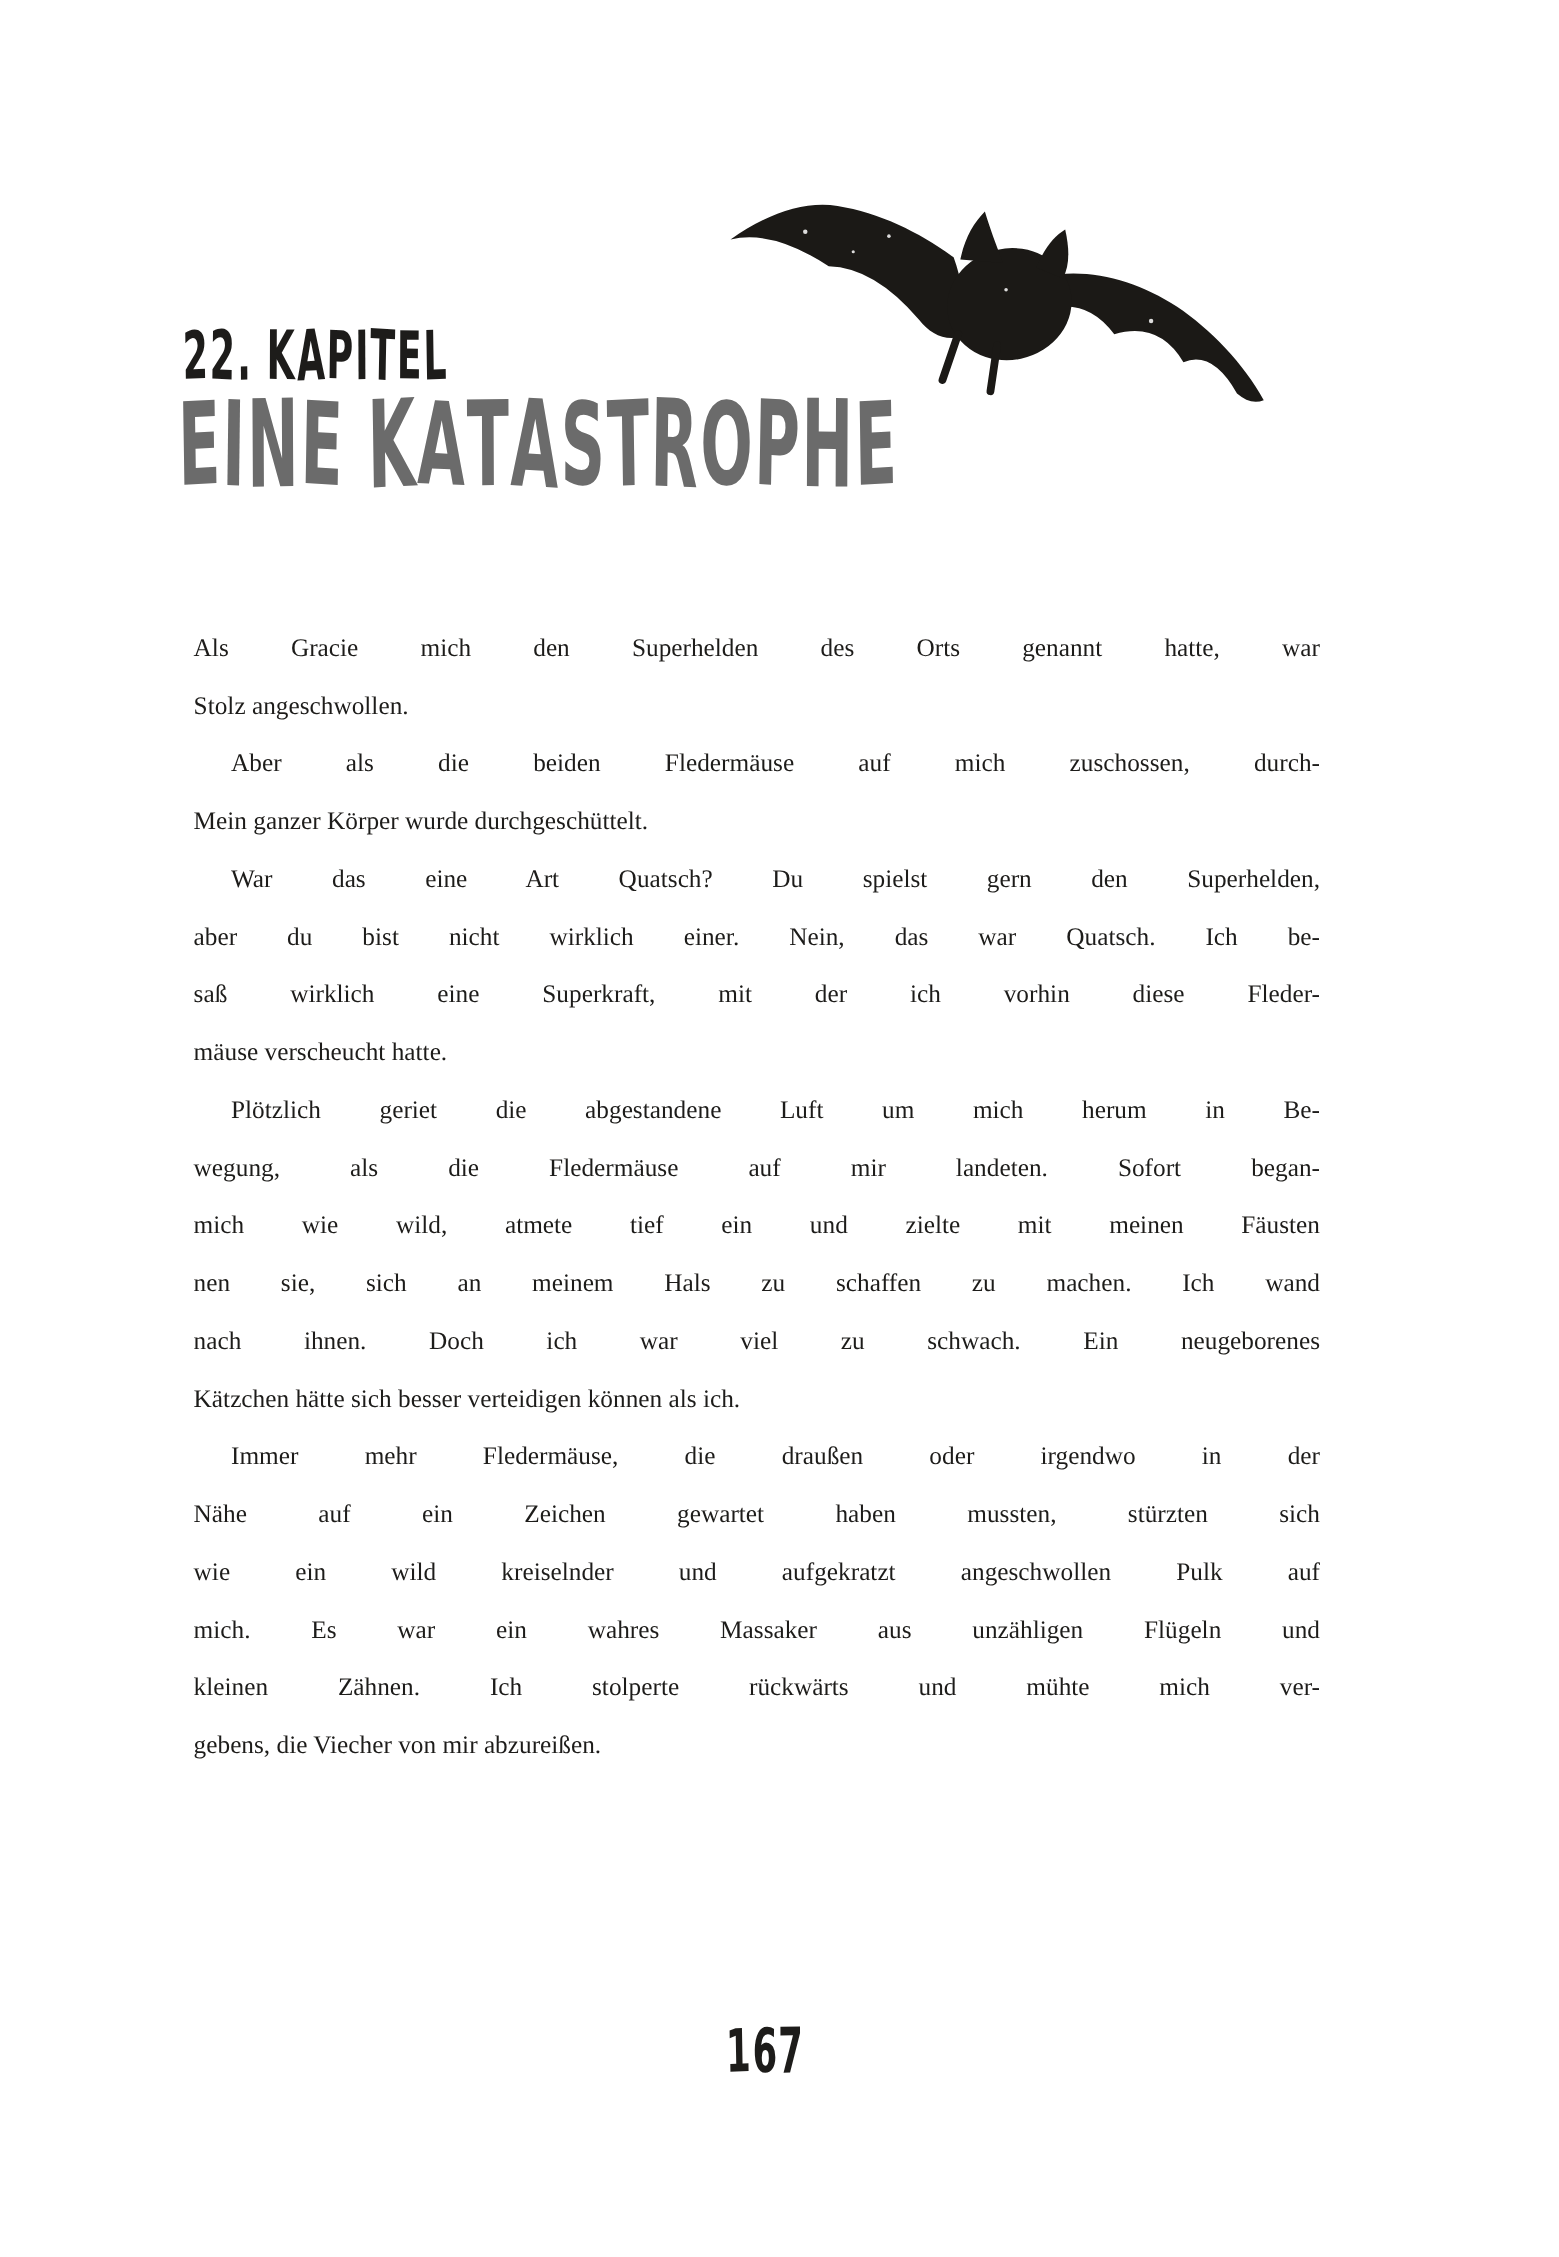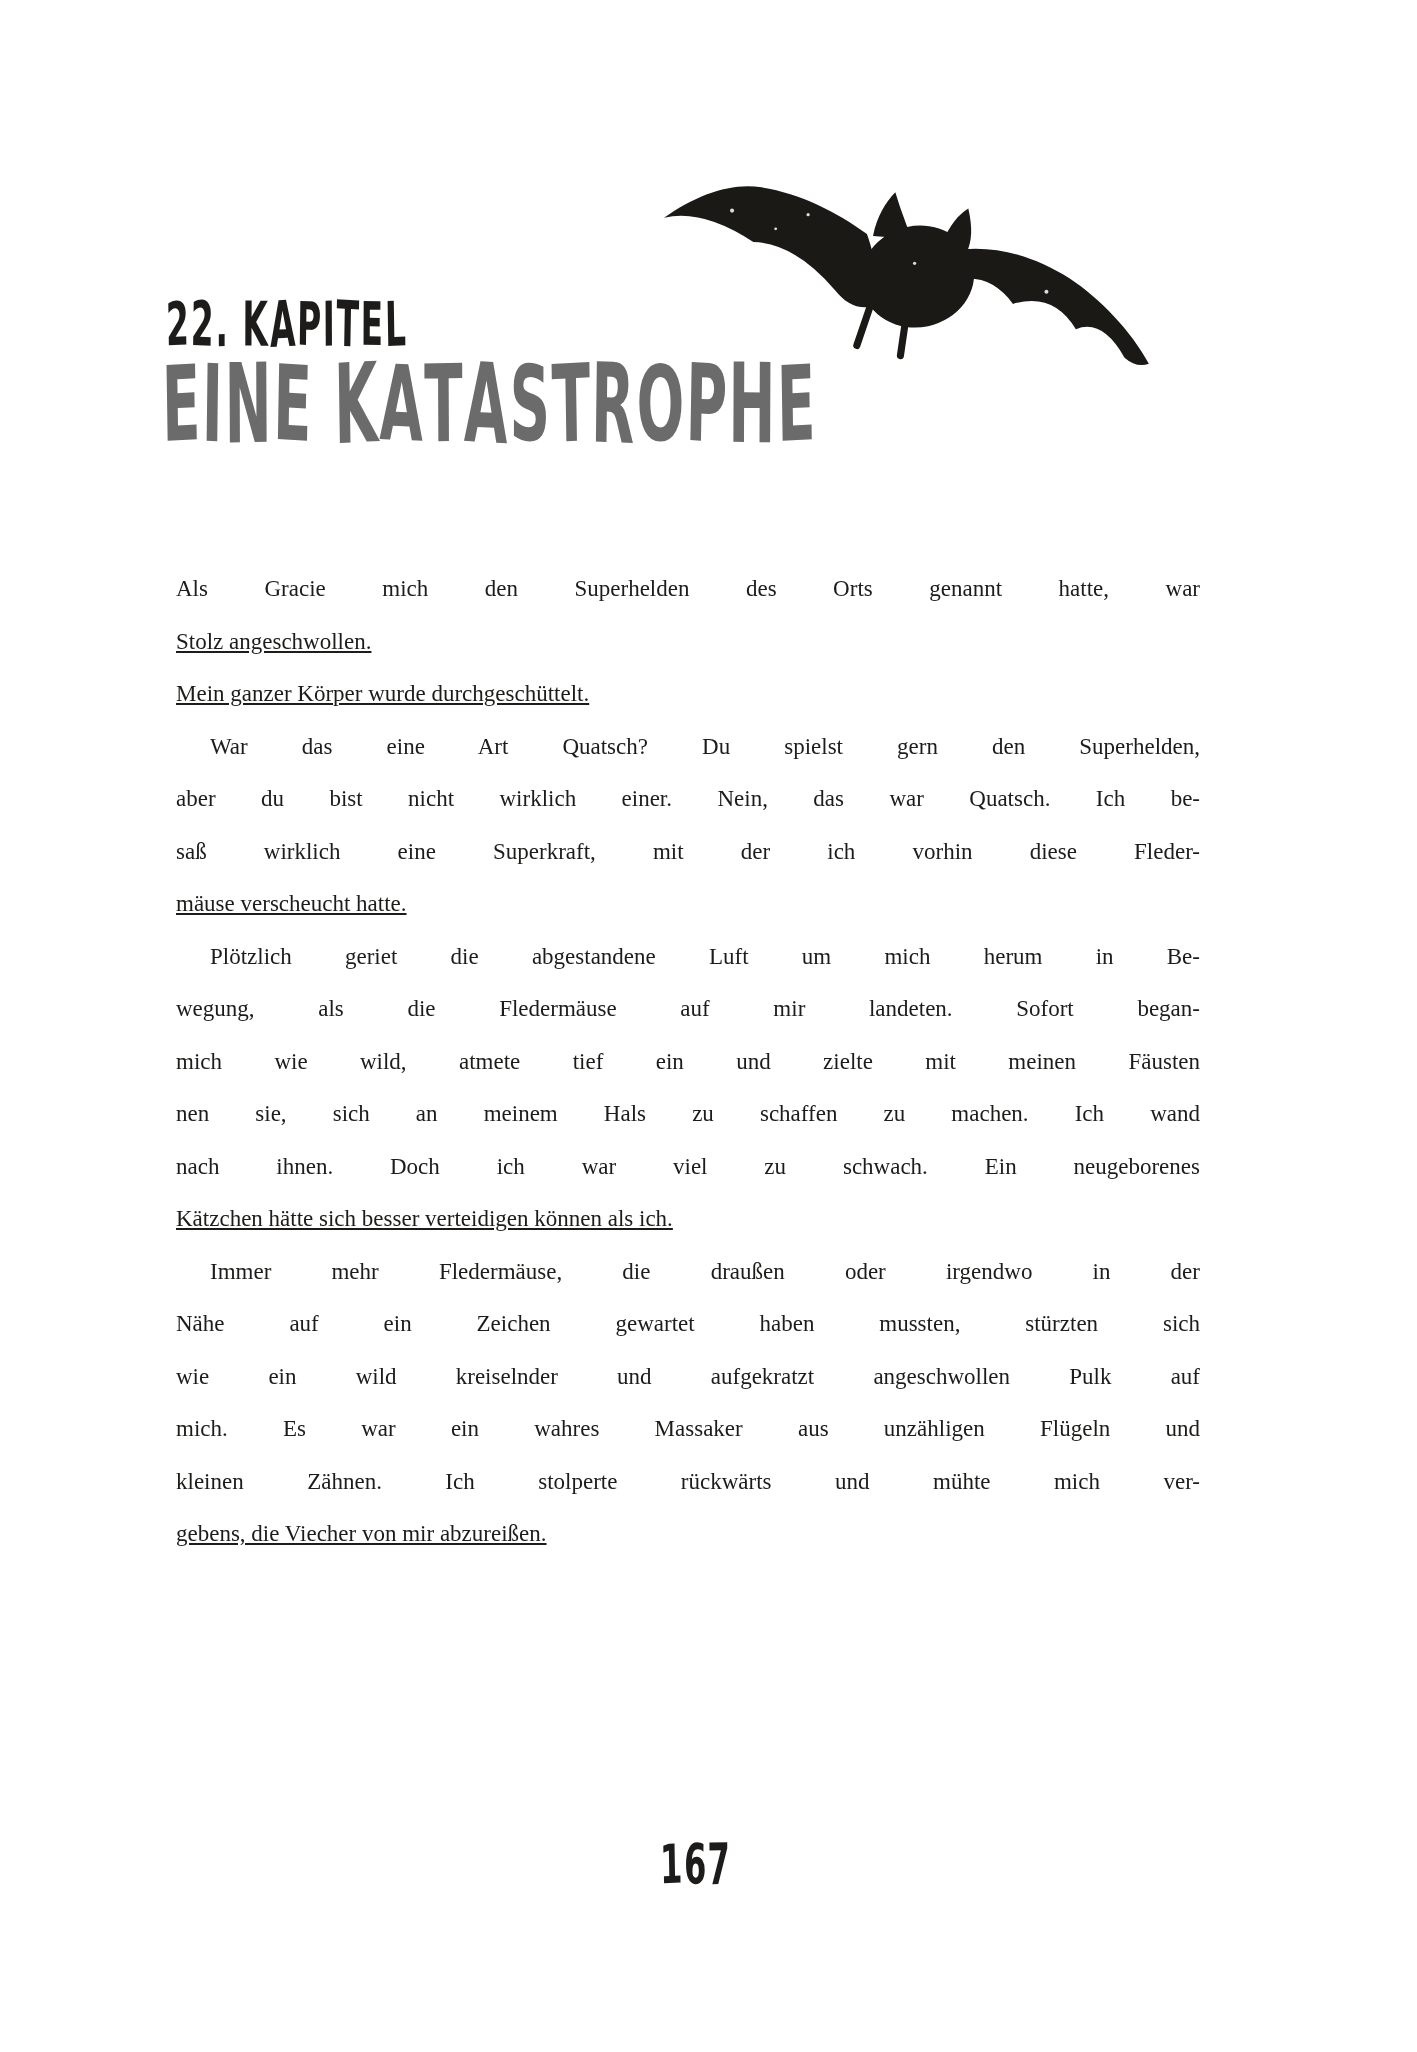--- a/index.html
+++ b/index.html
@@ -28,21 +28,21 @@
     transform:scaleX(0.54);transform-origin:left top;
   }
   .body-text{
     position:absolute;left:176px;top:563px;width:1024px;
     color:#1d1c1a;
   }
   .line{
     font-size:23px;line-height:52.5px;height:52.5px;
     text-align:justify;text-align-last:justify;
   }
-  .line.last{text-align:right;text-align-last:left;text-decoration:underline;}
+  .line.last{text-align:right;text-align-last:left;}
   .line.indent{text-indent:34px;}
   .seg.it{}
   .page-number{
     position:absolute;left:660px;top:1838px;
     font-family:"DejaVu Sans",sans-serif;font-weight:bold;
     font-size:54px;line-height:1;color:#1d1c1a;
     letter-spacing:2px;
     transform:scaleX(0.6);transform-origin:left top;
   }
   .lt{display:inline-block;}
@@ -91,20 +91,21 @@
     </g>
   </svg>
 
   <div class="chapter-label letterize"><span class="lt" style="transform: rotate(-1.6deg) scaleY(1);">2</span><span class="lt" style="transform: rotate(1.3deg) scaleY(1.03);">2</span><span class="lt" style="transform: rotate(-0.5deg) scaleY(1.06);">.</span>&nbsp;<span class="lt" style="transform: rotate(0.4deg) scaleY(1.03);">K</span><span class="lt" style="transform: rotate(-1.6deg) scaleY(1.06);">A</span><span class="lt" style="transform: rotate(1.3deg) scaleY(1);">P</span><span class="lt" style="transform: rotate(-0.5deg) scaleY(1.03);">I</span><span class="lt" style="transform: rotate(1.8deg) scaleY(1.06);">T</span><span class="lt" style="transform: rotate(0.4deg) scaleY(1);">E</span><span class="lt" style="transform: rotate(-1.6deg) scaleY(1.03);">L</span></div>
 
   <h1 class="title letterize"><span class="lt" style="transform: rotate(-1.6deg) scaleY(1);">E</span><span class="lt" style="transform: rotate(1.3deg) scaleY(1.03);">I</span><span class="lt" style="transform: rotate(-0.5deg) scaleY(1.06);">N</span><span class="lt" style="transform: rotate(1.8deg) scaleY(1);">E</span>&nbsp;<span class="lt" style="transform: rotate(-1.6deg) scaleY(1.06);">K</span><span class="lt" style="transform: rotate(1.3deg) scaleY(1);">A</span><span class="lt" style="transform: rotate(-0.5deg) scaleY(1.03);">T</span><span class="lt" style="transform: rotate(1.8deg) scaleY(1.06);">A</span><span class="lt" style="transform: rotate(0.4deg) scaleY(1);">S</span><span class="lt" style="transform: rotate(-1.6deg) scaleY(1.03);">T</span><span class="lt" style="transform: rotate(1.3deg) scaleY(1.06);">R</span><span class="lt" style="transform: rotate(-0.5deg) scaleY(1);">O</span><span class="lt" style="transform: rotate(1.8deg) scaleY(1.03);">P</span><span class="lt" style="transform: rotate(0.4deg) scaleY(1.06);">H</span><span class="lt" style="transform: rotate(-1.6deg) scaleY(1);">E</span></h1>
 
   <div class="body-text">
       <div class="line"><span class="seg">Als Gracie mich den Superhelden des Orts genannt hatte, war</span></div>
       <div class="line last"><span class="seg">Stolz angeschwollen.</span></div>
+      <div class="line indent"><span class="seg">Aber als die beiden Fledermäuse auf mich zuschossen, durch-</span></div>
       <div class="line last"><span class="seg">Mein ganzer Körper wurde durchgeschüttelt.</span></div>
       <div class="line indent"><span class="seg">War das eine Art Quatsch? </span><span class="seg it">Du spielst gern den Superhelden,</span></div>
       <div class="line"><span class="seg it">aber du bist nicht wirklich einer.</span><span class="seg"> Nein, das war Quatsch. Ich be-</span></div>
       <div class="line"><span class="seg">saß wirklich eine Superkraft, mit der ich vorhin diese Fleder-</span></div>
       <div class="line last"><span class="seg">mäuse verscheucht hatte.</span></div>
       <div class="line indent"><span class="seg">Plötzlich geriet die abgestandene Luft um mich herum in Be-</span></div>
       <div class="line"><span class="seg">wegung, als die Fledermäuse auf mir landeten. Sofort began-</span></div>
       <div class="line"><span class="seg">mich wie wild, atmete tief ein und zielte mit meinen Fäusten</span></div>
       <div class="line"><span class="seg">nen sie, sich an meinem Hals zu schaffen zu machen. Ich wand</span></div>
       <div class="line"><span class="seg">nach ihnen. Doch ich war viel zu schwach. Ein neugeborenes</span></div>

